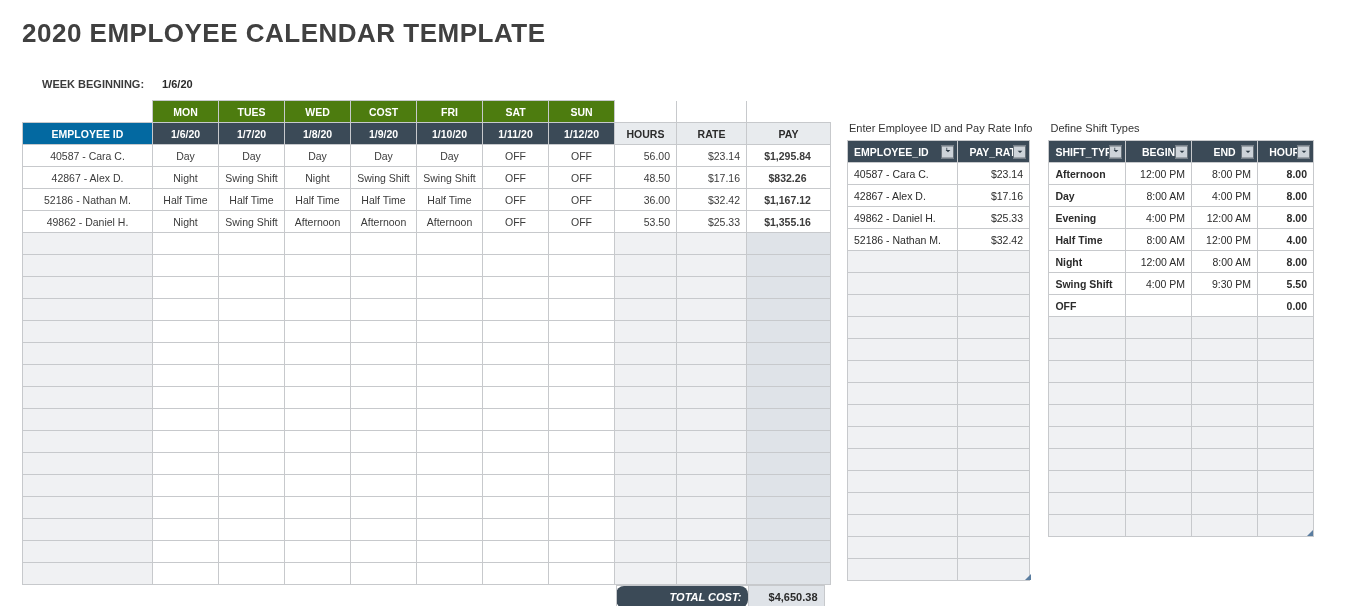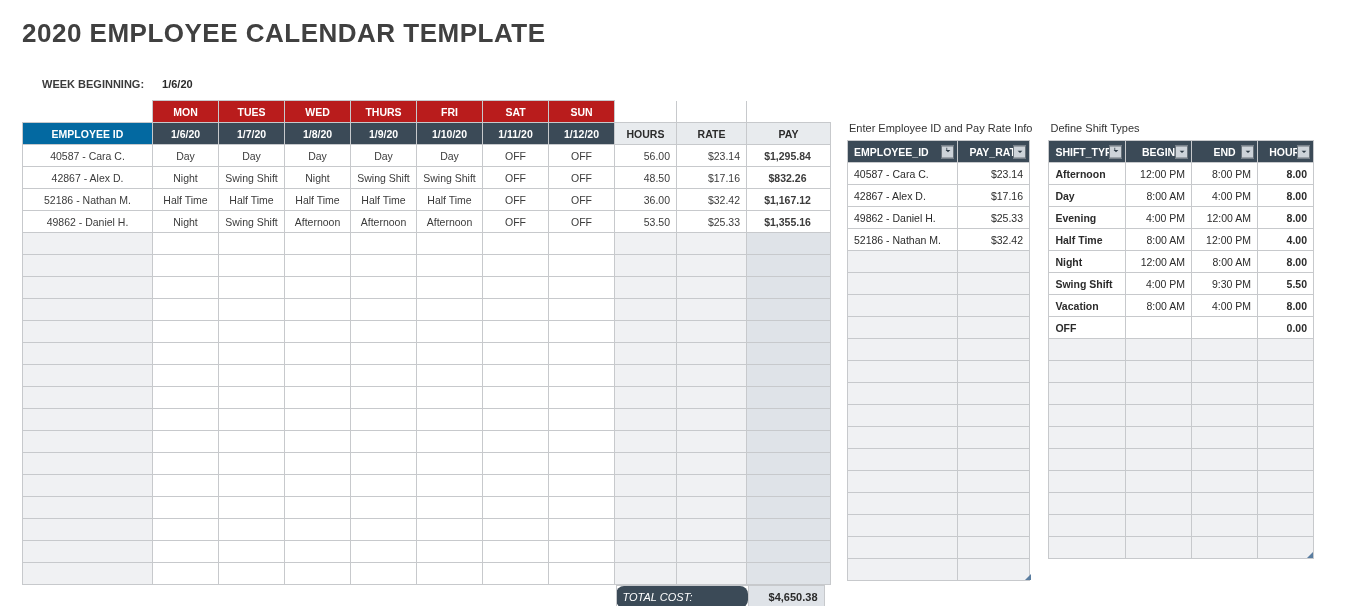--- a/index.html
+++ b/index.html
@@ -30,21 +30,21 @@
   .schedule { border-collapse: collapse; }
   .schedule th, .schedule td {
     border: 1px solid #c7c9cc;
     height: 22px;
     text-align: center;
     padding: 0 4px;
     font-size: 10.5px;
     color: #3b3b3b;
   }
   .schedule .dow-row th {
-    background: #b91c1c;
+    background: #4d7c0f;
     color: #fff;
     font-weight: 700;
   }
   .schedule .dow-row th.blank { background:#fff; border-top:none; border-left:none; }
   .schedule .date-row th {
     background: #3b4a57;
     color: #fff;
     font-weight: 700;
   }
   .schedule .date-row th.eid {
@@ -66,22 +66,22 @@
   .schedule tbody tr.data td.hours,
   .schedule tbody tr.data td.rate,
   .schedule tbody tr.data td.pay { background:#fff; }
   .total-row td {
     border: 1px solid #c7c9cc;
     height:22px;
     padding:0 6px;
     font-size:11px;
   }
   .total-row .label {
-    background:#3b4a57; color:#fff; font-weight:400; font-style:italic;
-    text-align:left;
+    background:#3b4a57; color:#fff; font-weight:700; font-style:italic;
+    text-align:right;
     border-radius:8px;
   }
   .total-row .amount {
     background:#dfe3e8; color:#2b2b2b; font-weight:700; text-align:right;
   }
   .total-row .nobord { border:none; background:transparent; }
 
   
   .side { display:flex; flex-direction:column; }
   .side-caption { font-size:11px; color:#333; margin-bottom:6px; margin-left:2px; }
@@ -142,21 +142,21 @@
 <div class="tables-row">
 
   <div class="tablewrap">
     <table class="schedule">
       <thead>
         <tr class="dow-row">
           <th class="blank w-emp"></th>
           <th class="w-day">MON</th>
           <th class="w-day">TUES</th>
           <th class="w-day">WED</th>
-          <th class="w-day">THURS</th>
+          <th class="w-day">COST</th>
           <th class="w-day">FRI</th>
           <th class="w-day">SAT</th>
           <th class="w-day">SUN</th>
           <th class="blank w-hours" style="background:#fff;border-top:none;"></th>
           <th class="blank w-rate" style="background:#fff;border-top:none;"></th>
           <th class="blank w-pay" style="background:#fff;border-top:none;border-right:none;"></th>
         </tr>
         <tr class="date-row">
           <th class="eid w-emp">EMPLOYEE ID</th>
           <th class="w-day">1/6/20</th>
@@ -625,26 +625,20 @@
               <td class="c-end">8:00 AM</td>
               <td class="c-hours">8.00</td>
             </tr>
             <tr>
               <td class="c-type">Swing Shift</td>
               <td class="c-begin">4:00 PM</td>
               <td class="c-end">9:30 PM</td>
               <td class="c-hours">5.50</td>
             </tr>
             <tr>
-              <td class="c-type">Vacation</td>
-              <td class="c-begin">8:00 AM</td>
-              <td class="c-end">4:00 PM</td>
-              <td class="c-hours">8.00</td>
-            </tr>
-            <tr>
               <td class="c-type">OFF</td>
               <td class="c-begin"></td>
               <td class="c-end"></td>
               <td class="c-hours">0.00</td>
             </tr>
             <tr class="blank">
               <td class="c-type"></td>
               <td class="c-begin"></td>
               <td class="c-end"></td>
               <td class="c-hours"></td>

